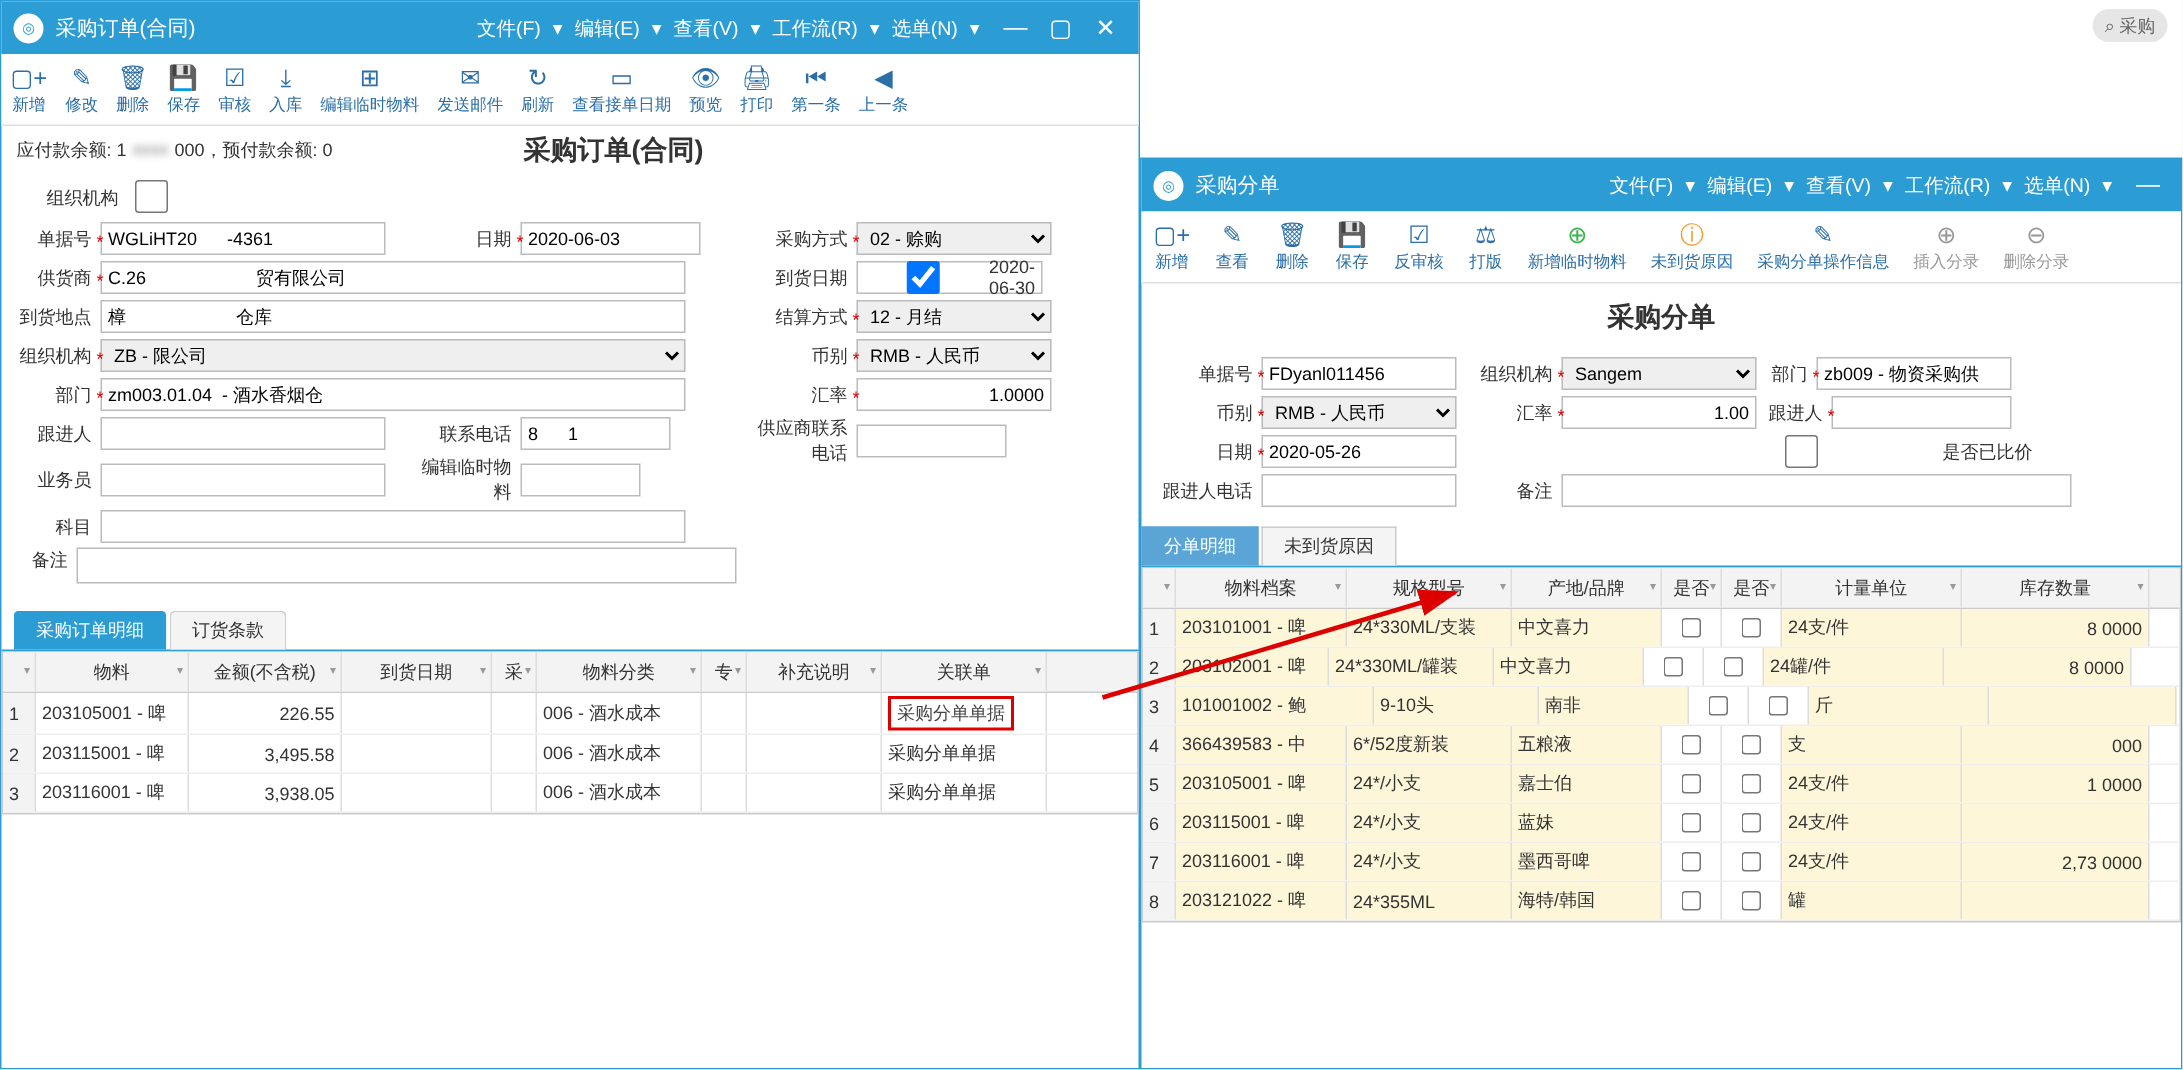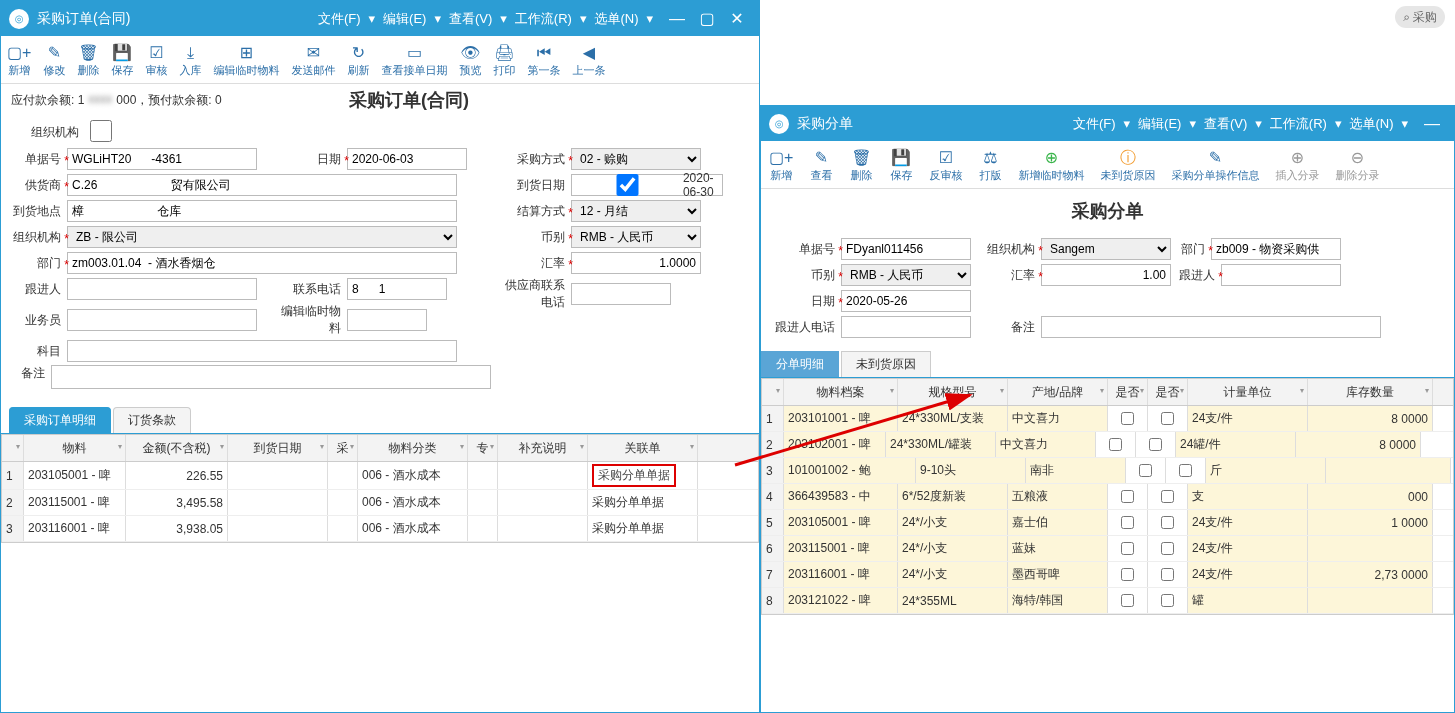--- a/index.html
+++ b/index.html
@@ -207,21 +207,21 @@
             <input style="width: 640px; height: 24px;">
           </div>
       </div>
       <div style="width:250px;">
         <div class="form-row">
             <div class="label req form-label-wide">采购方式</div>
             <select><option>02 - 赊购</option></select>
           </div>
         <div class="form-row">
             <div class="label form-label-wide">到货日期</div>
-          <div class="checkbox-field" style="display:flex;align-items:center;gap:4px;width:152px;">
+          <div class="checkbox-field" style="display:flex;align-items:center;gap:4px;width:124px;">
               <input type="checkbox" checked="" class="small-cb" style="">
               <span>2020-06-30</span>
             </div>
           </div>
         <div class="form-row">
             <div class="label req form-label-wide">结算方式</div>
             <select><option>12 - 月结</option></select>
           </div>
         <div class="form-row">
             <div class="label req form-label-wide">币别</div>
@@ -377,20 +377,24 @@
       <div class="label req form-label-wide">汇率</div>
         <input style="width: 130px; text-align: right;" value="1.00">
       <div class="label req" style="width:50px;">跟进人</div>
         <input style="width: 120px;">
     </div>
     <div class="form-row">
       <div class="label req form-label-wide">日期</div>
         <input style="width: 130px;" value="2020-05-26">
       <div style="width:70px;"></div>
       <div style="width:70px;"></div>
+      <label class="checkbox-inline">
+          <input type="checkbox" class="small-cb" style="">
+          <span>是否已比价</span>
+        </label>
     </div>
     <div class="form-row">
       <div class="label form-label-wide">跟进人电话</div>
         <input style="width: 130px;">
       <div class="label form-label-wide">备注</div>
         <input style="width: 340px;">
     </div>
   </div>
   <div class="tabs" style="padding-left:0;">
     <div class="tab active2" style="border-radius:0;">分单明细</div>

